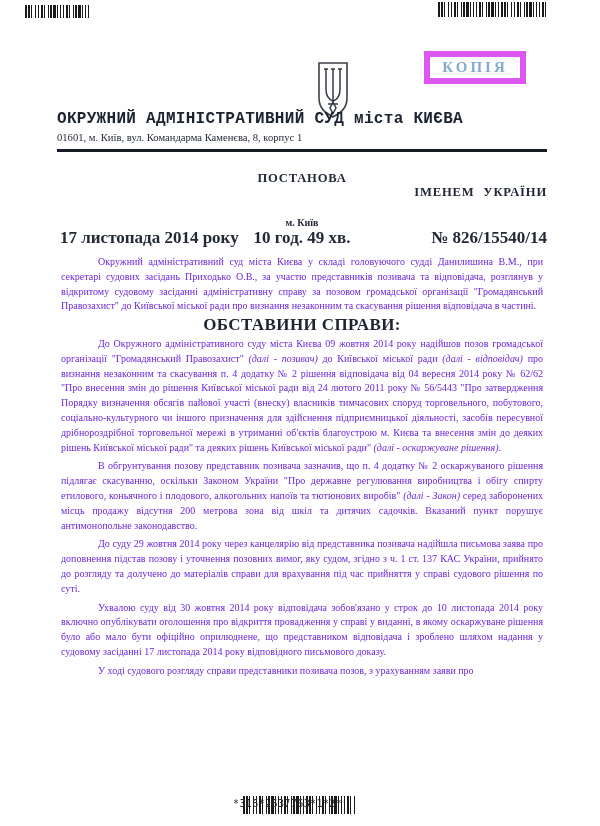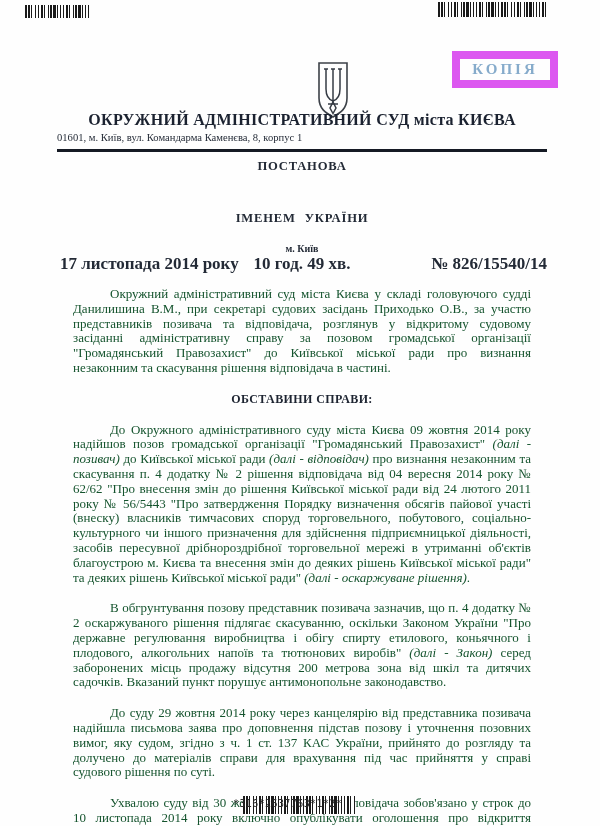--- a/index.html
+++ b/index.html
@@ -26,65 +26,65 @@
   .bc-caption{
     position:absolute;left:233px;top:798px;width:132px;
     text-align:left;
     font-family:"DejaVu Sans Mono","Liberation Mono",monospace;
     font-size:10px;letter-spacing:.4px;color:#2a2a2a;
   }
   
   .emblem{position:absolute;left:316px;top:62px;width:34px;height:56px;}
   
   .stamp{
-    position:absolute;left:452px;top:51px;width:90px;height:21px;
-    border:8px solid #d946ef;color:#7aa3c6;
+    position:absolute;left:424px;top:51px;width:90px;height:21px;
+    border:6px solid #d946ef;color:#7aa3c6;
     font-weight:bold;font-size:15px;letter-spacing:3px;
     text-align:center;line-height:21px;
     opacity:.9;
   }
   
   .content{position:absolute;left:57px;top:110px;width:490px;}
   .court-name{
-    text-align:center;font-weight:bold;font-size:16px;
-    letter-spacing:.3px;color:#1b2230;line-height:19px;
+    text-align:left;font-weight:bold;font-size:16px;
+    letter-spacing:.3px;color:#1b2230;line-height:19px;font-family:Liberation Mono, monospace;
   }
   .court-address{
     font-size:10.6px;color:#252c38;
     margin-top:2px;line-height:13px;
   }
   .rule{height:3px;background:#151a24;margin-top:5px;}
   .doc-title{
     text-align:center;font-weight:bold;font-size:12.6px;
-    letter-spacing:.8px;margin-top:8px;line-height:13.5px;
+    letter-spacing:.8px;margin-top:20px;line-height:13.5px;
   }
   .doc-subtitle{
-    text-align:center;font-weight:bold;font-size:12.6px;
-    letter-spacing:.8px;word-spacing:5px;line-height:13.5px;margin-top:38px;
+    text-align:right;font-weight:bold;font-size:12.6px;
+    letter-spacing:.8px;word-spacing:5px;line-height:13.5px;
   }
   .meta-city{
     text-align:center;font-weight:bold;font-size:10px;
     margin-top:17px;line-height:14px;
   }
   .meta-row{
     position:relative;margin-top:0;height:15px;
     font-weight:bold;font-size:17px;line-height:15px;
   }
   .meta-date{position:absolute;left:3px;}
   .meta-time{position:absolute;left:0;right:0;text-align:center;}
   .meta-case{position:absolute;right:0;}
   
   .bodytext{margin-top:10px;}
   .para{
-    margin:16px;font-size:13px;line-height:14.8px;
-    text-align:justify;text-indent:37px;color:#14532d;
+    margin:4px;font-size:10px;line-height:14.8px;
+    text-align:justify;text-indent:37px;color:#6d28d9;
   }
   .para .it{font-style:italic;}
   .section-heading{
-    text-align:center;font-weight:bold;font-size:12px;
+    text-align:center;font-weight:bold;font-size:17px;
     line-height:14.8px;letter-spacing:.4px;color:#1d2431;
   }
 </style>
 </head>
 <body>
 
 <div class="page">
 
   <div class="bc bc-tl"></div>
   <div class="bc bc-tr"></div>

